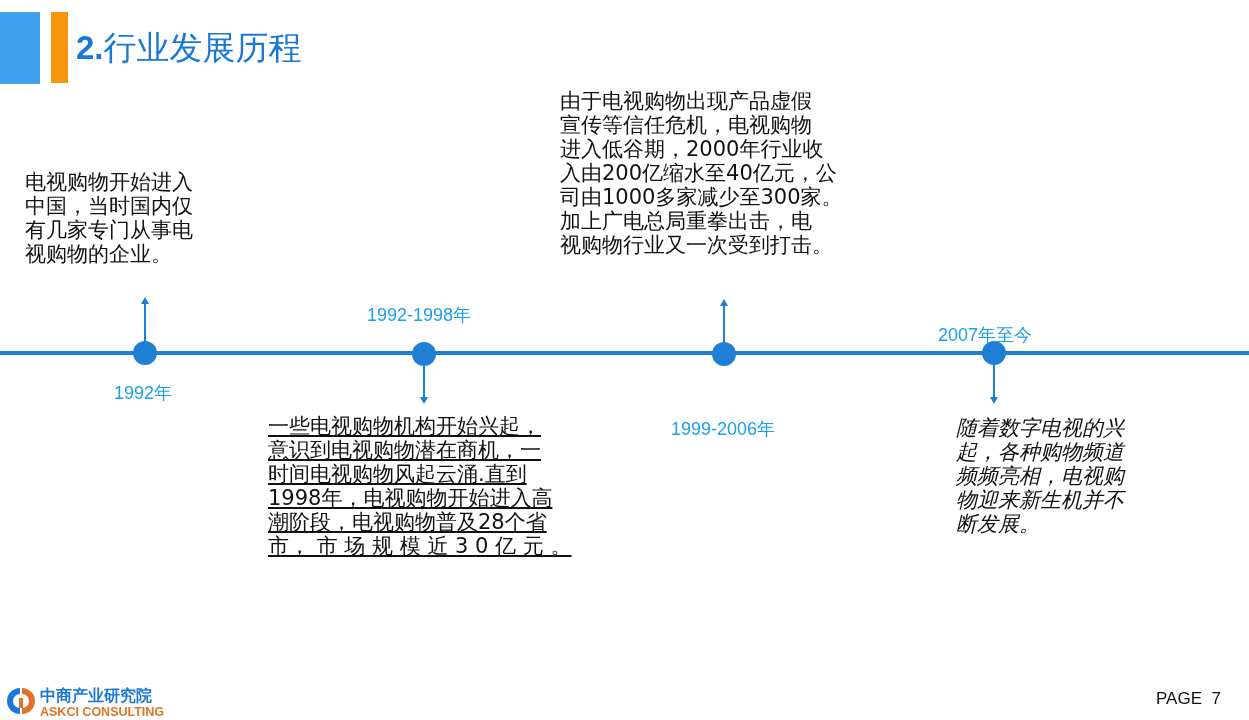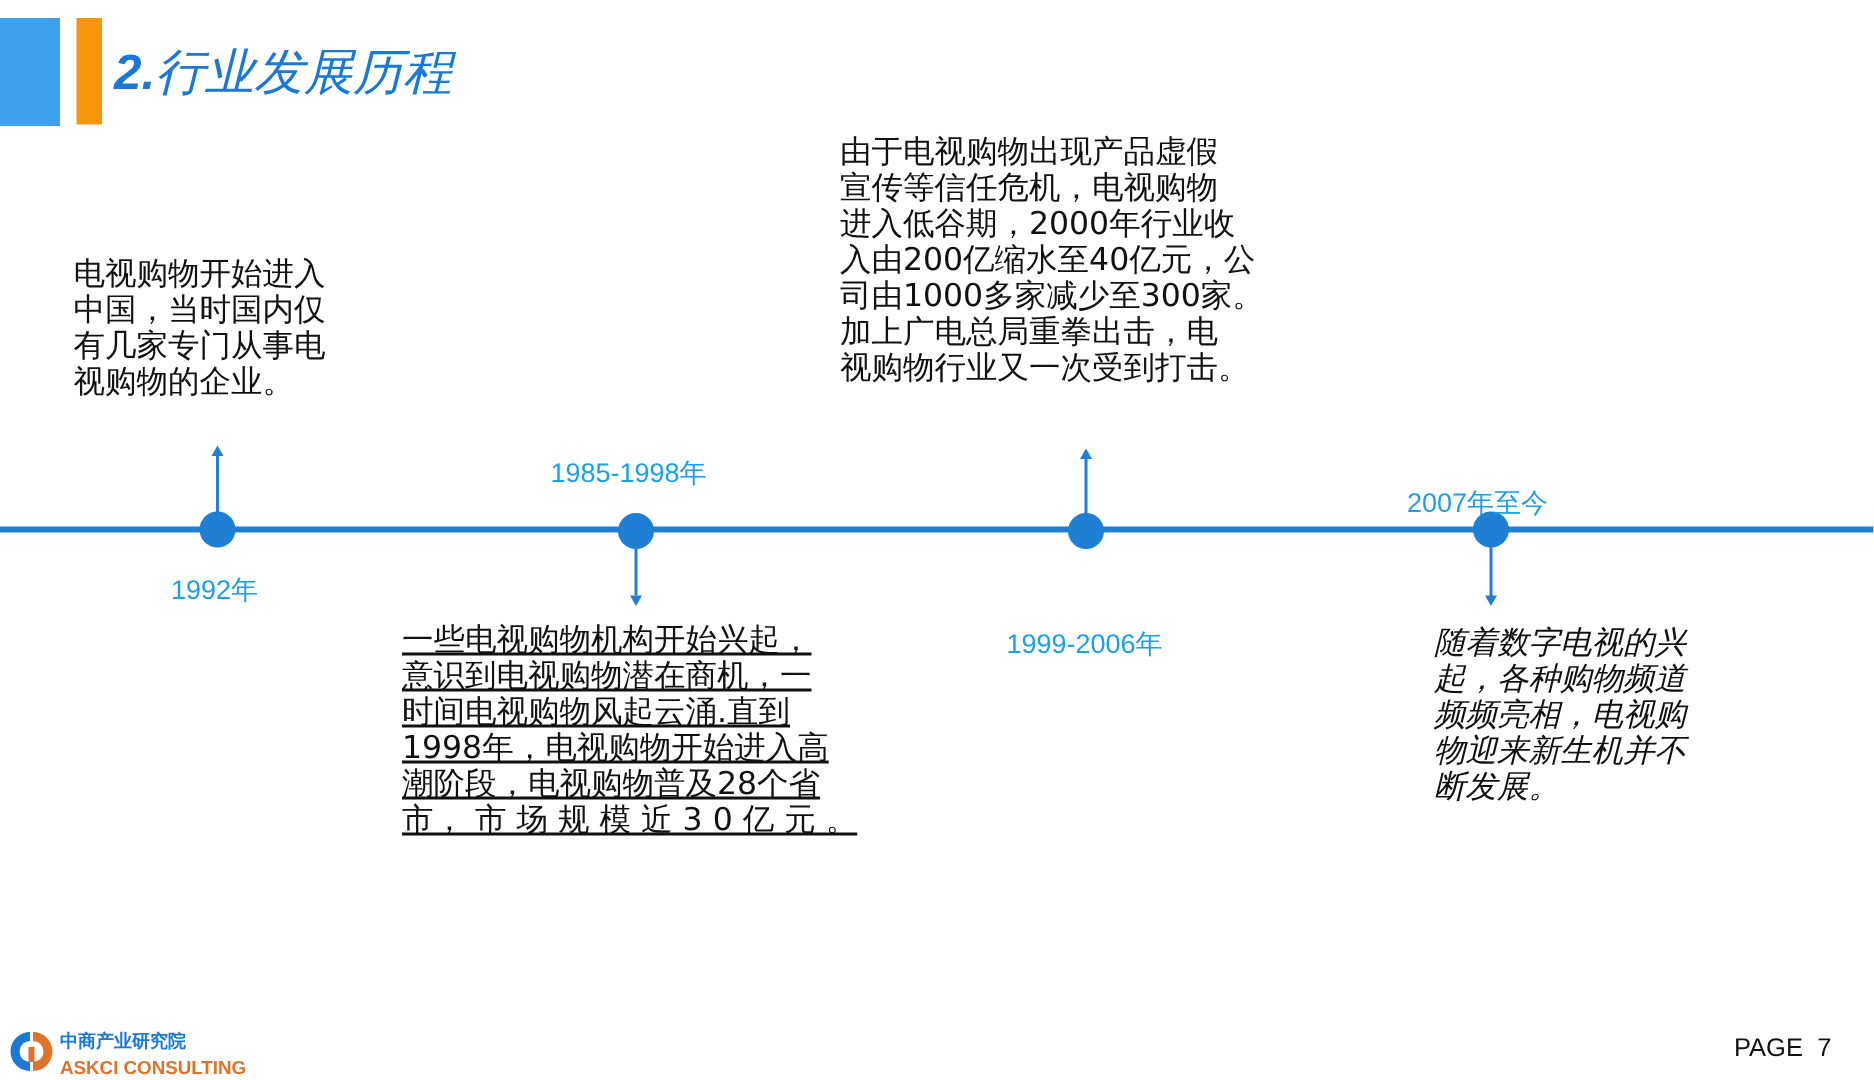--- a/index.html
+++ b/index.html
@@ -5,64 +5,64 @@
   html, body { margin: 0; padding: 0; }
   body {
     width: 1249px; height: 720px; position: relative; overflow: hidden;
     background: #ffffff;
     font-family: "DejaVu Sans", "Liberation Sans", sans-serif;
   }
   .bar-blue { position: absolute; left: 0; top: 12px; width: 40px; height: 72px; background: #3ea1f0; }
   .bar-orange { position: absolute; left: 51px; top: 12px; width: 17px; height: 71px; background: #f7960a; }
   .title {
     position: absolute; left: 76px; top: 26px; font-size: 33px; color: #1a78d6;
-    line-height: 44px; white-space: nowrap; font-style: italic;
+    line-height: 44px; white-space: nowrap;
   }
   .title .num { font-weight: bold; font-family: "Liberation Sans", sans-serif; }
   .timeline { position: absolute; left: 0; top: 351px; width: 1249px; height: 4px; background: #1f7fd4; }
   .dot { position: absolute; width: 24px; height: 24px; border-radius: 50%; background: #1f7fd4; }
   .arrow-v { position: absolute; width: 2px; background: #1f7fd4; }
   .arrow-head-up, .arrow-head-down { position: absolute; width: 0; height: 0; border-left: 4px solid transparent; border-right: 4px solid transparent; }
   .arrow-head-up { border-bottom: 7px solid #1f7fd4; }
   .arrow-head-down { border-top: 7px solid #1f7fd4; }
   .label {
     position: absolute; color: #1aa0e6; font-size: 18px; white-space: nowrap;
     font-family: "Liberation Sans", "DejaVu Sans", sans-serif;
   }
   .desc {
     position: absolute; color: #111; font-size: 21px; line-height: 24px;
     font-family: "DejaVu Sans", sans-serif; white-space: pre-line;
   }
   .logo { position: absolute; left: 4px; top: 685px; width: 32px; height: 32px; }
-  .logo-cn { position: absolute; left: 40px; top: 686px; font-size: 12px; font-weight: bold; color: #1a78d6; white-space: nowrap; }
+  .logo-cn { position: absolute; left: 40px; top: 686px; font-size: 16px; font-weight: bold; color: #1a78d6; white-space: nowrap; }
   .logo-en { position: absolute; left: 40px; top: 705px; font-size: 12.5px; font-weight: bold; color: #e0732a; white-space: nowrap; font-family: Liberation Sans, sans-serif; }
   .page { position: absolute; left: 1156px; top: 689px; font-size: 17px; color: #111; white-space: nowrap; font-family: "Liberation Sans", sans-serif; }
 </style>
 </head>
 <body>
 
 <div class="bar-blue"></div>
 <div class="bar-orange"></div>
 <div class="title"><span class="num">2.</span><span>行业发展历程</span></div>
 
 <div class="timeline"></div>
 
 <div class="dot" style="left:133px; top:341px;"></div>
 <div class="arrow-v" style="left:144px; top:302px; height:40px;"></div>
 <div class="arrow-head-up" style="left:141px; top:297px;"></div>
 <div class="label" style="left:114px; top:381px;">1992年</div>
-<div class="desc" style="left:49px; top:170px; width:200px;">电视购物开始进入
+<div class="desc" style="left:25px; top:170px; width:200px;">电视购物开始进入
 中国，当时国内仅
 有几家专门从事电
 视购物的企业。</div>
 
 <div class="dot" style="left:412px; top:342px;"></div>
 <div class="arrow-v" style="left:423px; top:364px; height:33px;"></div>
 <div class="arrow-head-down" style="left:420px; top:397px;"></div>
-<div class="label" style="left:367px; top:303px;">1985-1998年</div>
+<div class="label" style="left:367px; top:303px;">1992-1998年</div>
 <div class="desc" style="left:268px; top:414px; width:320px;text-decoration:underline;">一些电视购物机构开始兴起，
 意识到电视购物潜在商机，一
 时间电视购物风起云涌.直到
 1998年，电视购物开始进入高
 潮阶段，电视购物普及28个省
 市， 市 场 规 模 近 3 0 亿 元 。</div>
 
 <div class="dot" style="left:712px; top:342px;"></div>
 <div class="arrow-v" style="left:723px; top:305px; height:38px;"></div>
 <div class="arrow-head-up" style="left:720px; top:299px;"></div>

